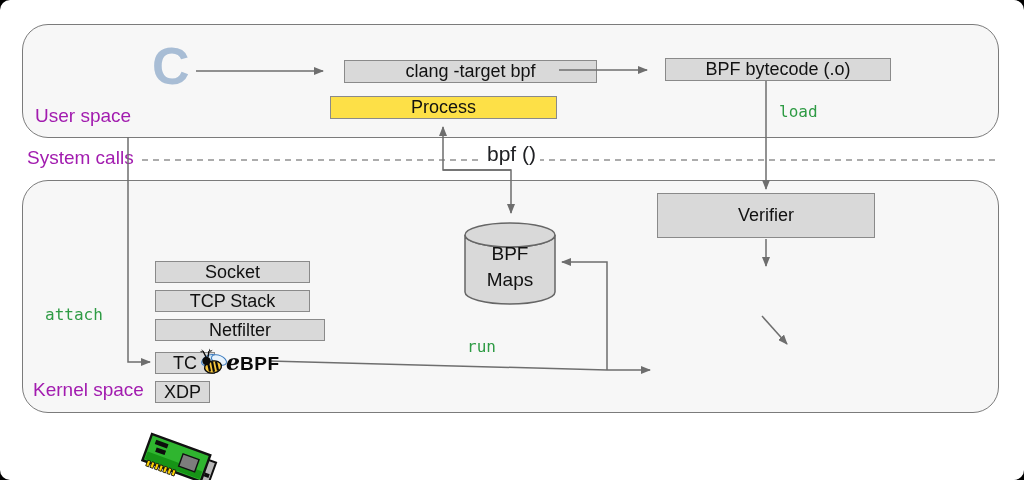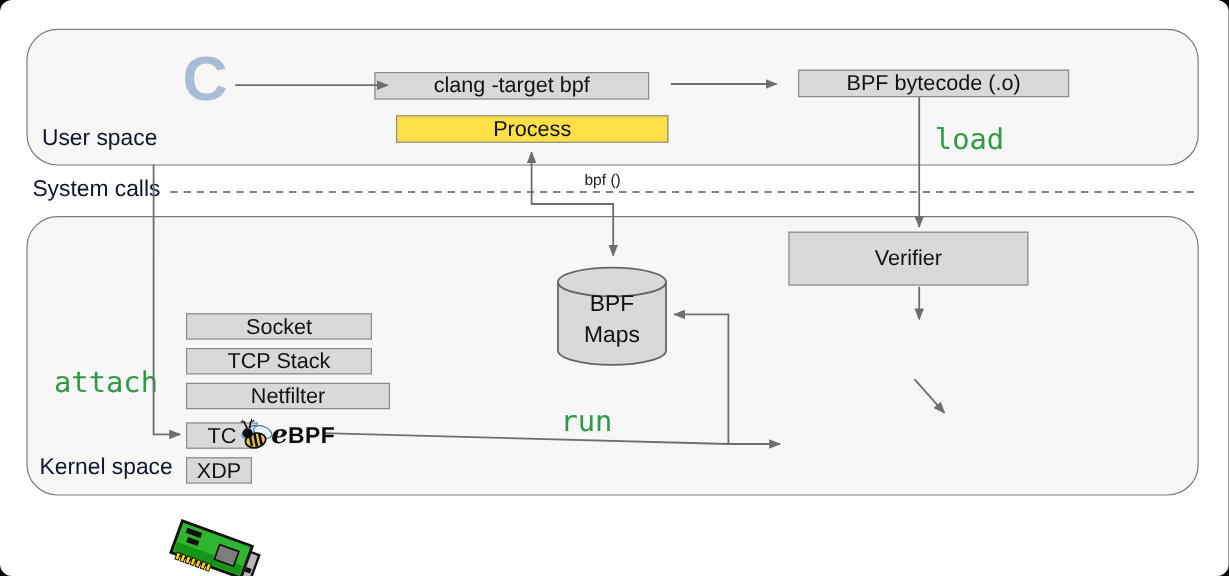--- a/index.html
+++ b/index.html
@@ -13,31 +13,31 @@
     border-radius:26px;box-sizing:border-box;z-index:0;
   }
   .svg-layer{position:absolute;left:0;top:0;z-index:1;pointer-events:none;}
   .svg-top{z-index:3;}
   .box{
     position:absolute;box-sizing:border-box;background:#d9d9d9;
     border:1.5px solid #8a8a8a;display:flex;align-items:center;justify-content:center;
     font-size:18px;color:#111;z-index:2;white-space:nowrap;
   }
   .box.blue{background:#fde047;}
-  .lbl{position:absolute;font-size:19px;color:#0f172a;z-index:2;white-space:nowrap;}
+  .lbl{position:absolute;font-size:19px;color:#a21caf;z-index:2;white-space:nowrap;}
   .mono-green{
     position:absolute;font-family:"DejaVu Sans Mono", monospace;
-    font-size:24px;color:#2e9b44;z-index:2;white-space:nowrap;
+    font-size:16px;color:#2e9b44;z-index:2;white-space:nowrap;
   }
   .c-logo{
     position:absolute;left:152px;top:40px;font-size:52px;font-weight:900;
     color:#a8bdd5;z-index:2;line-height:1;letter-spacing:-1px;
   }
   .syscall-lbl{
-    position:absolute;left:483px;top:142px;font-size:13px;color:#202124;
+    position:absolute;left:483px;top:142px;font-size:21px;color:#202124;
     background:#ffffff;padding:0 4px;z-index:2;white-space:nowrap;
   }
   .maps-lbl{
     position:absolute;left:465px;top:241px;width:90px;text-align:center;
     font-size:19px;line-height:26px;color:#111;z-index:2;
   }
   .ebpf-wordmark{
     position:absolute;left:226px;top:349px;z-index:4;white-space:nowrap;color:#0a0a0a;
   }
   .ebpf-wordmark .e{font-family:"DejaVu Serif", serif;font-style:italic;font-weight:700;font-size:22px;}
@@ -64,25 +64,25 @@
   <div class="lbl" style="left:27px;top:147px;">System calls</div>
   <div class="lbl" style="left:33px;top:379px;">Kernel space</div>
   <div class="syscall-lbl">bpf ()</div>
 
   <div class="c-logo">C</div>
 
   <div class="mono-green" style="left:779px;top:102px;">load</div>
   <div class="mono-green" style="left:45px;top:289px;margin-top:16px;">attach</div>
   <div class="mono-green" style="left:467px;top:337px;">run</div>
 
-  <div class="box" style="left:312px;top:60px;width:229px;height:23px;">clang -target bpf</div>
+  <div class="box" style="left:344px;top:60px;width:253px;height:23px;">clang -target bpf</div>
   <div class="box" style="left:653px;top:58px;width:226px;height:23px;margin-left:12px;">BPF bytecode (.o)</div>
   <div class="box blue" style="left:330px;top:96px;width:227px;height:23px;">Process</div>
 
-  <div class="box" style="left:657px;top:193px;width:200px;height:45px;">Verifier</div>
+  <div class="box" style="left:657px;top:193px;width:218px;height:45px;">Verifier</div>
 
   <div class="box" style="left:155px;top:261px;width:155px;height:22px;">Socket</div>
   <div class="box" style="left:155px;top:290px;width:155px;height:22px;">TCP Stack</div>
   <div class="box" style="left:155px;top:319px;width:170px;height:22px;">Netfilter</div>
   <div class="box" style="left:155px;top:352px;width:60px;height:22px;">TC</div>
   <div class="box" style="left:155px;top:381px;width:55px;height:22px;">XDP</div>
 
   <div class="maps-lbl">
     <div>BPF</div>
     <div>Maps</div>

